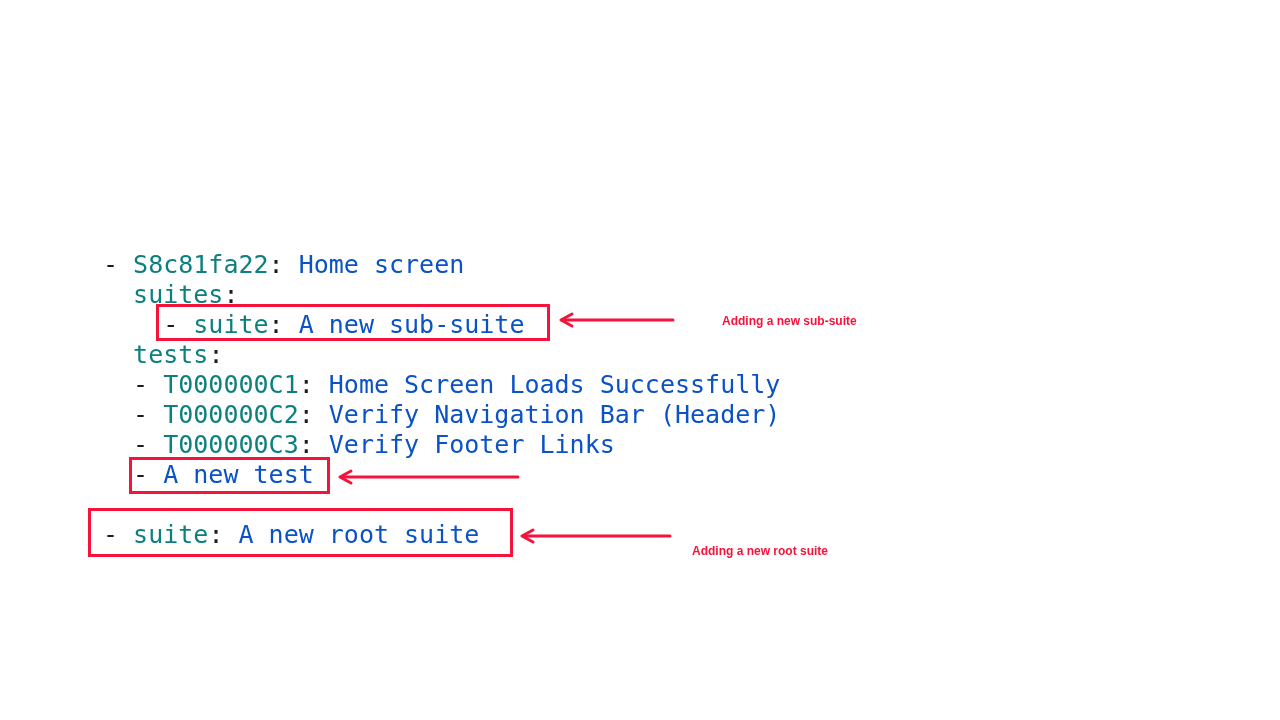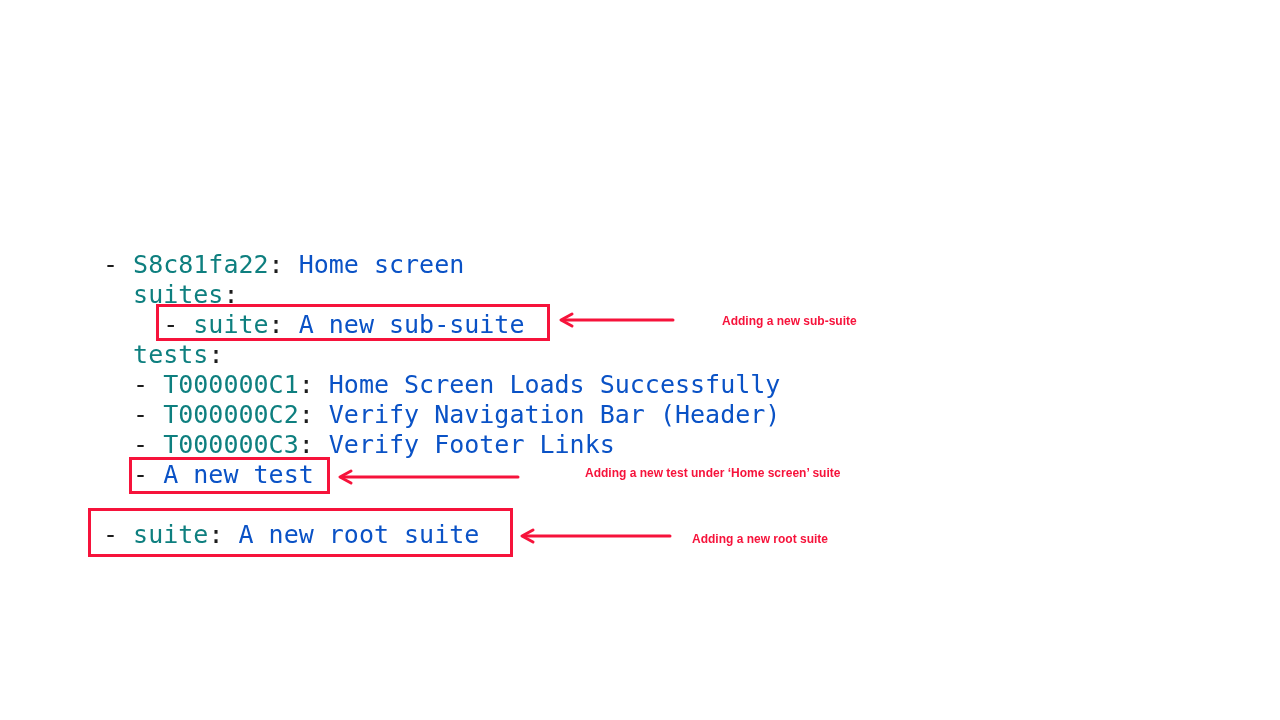--- a/index.html
+++ b/index.html
@@ -57,21 +57,21 @@
   .ann {
     position: absolute;
     font-family: "Liberation Sans", sans-serif;
     font-weight: bold;
     font-size: 12px;
     color: var(--highlight);
     white-space: nowrap;
   }
   .ann1 { left: 722px; top: 314px; }
   .ann2 { left: 585px; top: 466px; }
-  .ann3 { left: 692px; top: 532px; }
+  .ann3 { left: 692px; top: 544px; }
 </style>
 </head>
 <body>
 
 <div class="canvas">
 
   <div class="code" id="code-block"><div class="line"><span class="tk-punct">- </span><span class="tk-key">S8c81fa22</span><span class="tk-punct">: </span><span class="tk-value">Home screen</span></div><div class="line"><span class="tk-punct">  </span><span class="tk-key">suites</span><span class="tk-punct">:</span></div><div class="line"><span class="tk-punct">    - </span><span class="tk-key">suite</span><span class="tk-punct">: </span><span class="tk-value">A new sub-suite</span></div><div class="line"><span class="tk-punct">  </span><span class="tk-key">tests</span><span class="tk-punct">:</span></div><div class="line"><span class="tk-punct">  - </span><span class="tk-key">T000000C1</span><span class="tk-punct">: </span><span class="tk-value">Home Screen Loads Successfully</span></div><div class="line"><span class="tk-punct">  - </span><span class="tk-key">T000000C2</span><span class="tk-punct">: </span><span class="tk-value">Verify Navigation Bar (Header)</span></div><div class="line"><span class="tk-punct">  - </span><span class="tk-key">T000000C3</span><span class="tk-punct">: </span><span class="tk-value">Verify Footer Links</span></div><div class="line"><span class="tk-punct">  - </span><span class="tk-value">A new test</span></div><div class="line"></div><div class="line"><span class="tk-punct">- </span><span class="tk-key">suite</span><span class="tk-punct">: </span><span class="tk-value">A new root suite</span></div></div>
 
   <div class="hl-box box1"></div>
   <div class="hl-box box2"></div>
@@ -86,16 +86,15 @@
     <line x1="8" y1="9" x2="184" y2="9"></line>
     <polyline points="17,3 6,9 17,15"></polyline>
   </svg>
 
   <svg class="arrow arrow3" width="158" height="18" viewBox="0 0 158 18">
     <line x1="8" y1="9" x2="154" y2="9"></line>
     <polyline points="17,3 6,9 17,15"></polyline>
   </svg>
 
   <div class="ann ann1">Adding a new sub-suite</div>
-  <div class="ann ann2">Adding a new test under ‘Home screen’ suite</div>
   <div class="ann ann3">Adding a new root suite</div>
 
 </div>
 
 </body></html>

